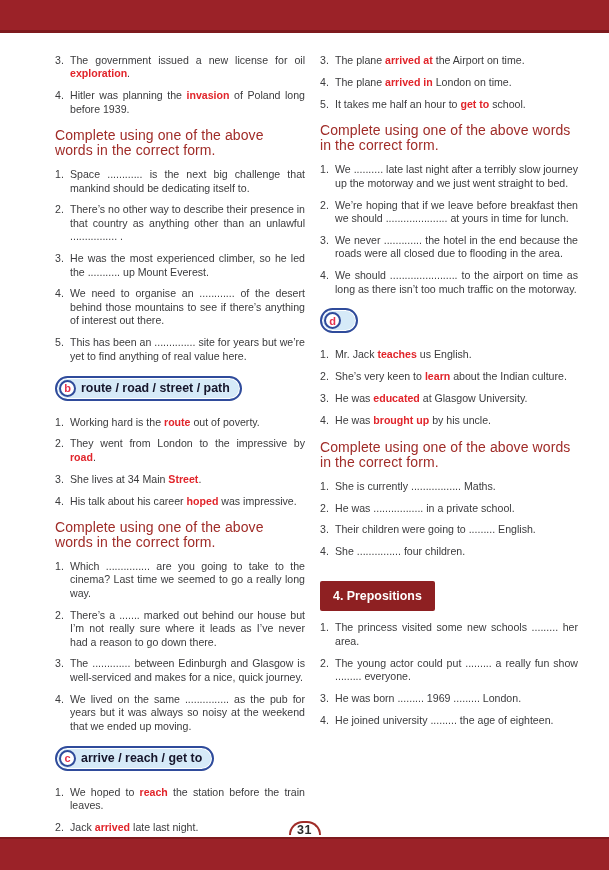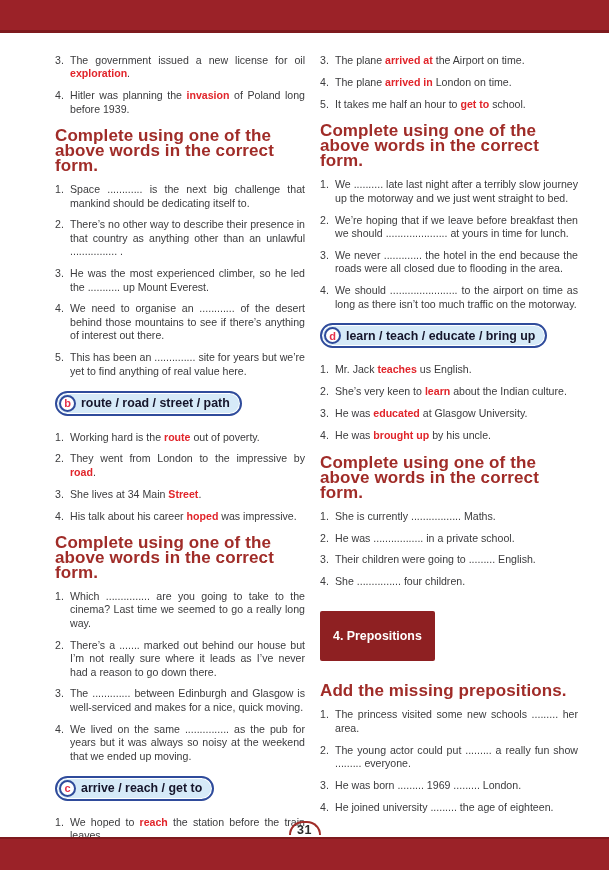--- a/index.html
+++ b/index.html
@@ -47,22 +47,22 @@
     display:flex;
     margin-bottom:8.5px;
     font-size:10.6px;line-height:13.4px;
   }
   .num{flex:0 0 15px;font-weight:400;}
   .body{flex:1;text-align:justify;}
   .red-word{color:var(--word-red);font-weight:700;}
 
   .ex-heading{
     color:var(--heading-red);
-    font-weight:700;
-    font-size:17px;line-height:15px;
+    font-weight:400;
+    font-size:14px;line-height:15px;
     margin:12px 0 10px 0;
     letter-spacing:.1px;
   }
   .badge{
     display:inline-flex;align-items:center;
     background:var(--pill-bg);
     border:2px solid var(--pill-border);
     border-radius:14px;
     padding:2px 10px 2px 2px;
     margin:4px 0 15px 0;
@@ -81,21 +81,21 @@
   .badge-label{
     color:var(--pill-text);
     font-weight:700;font-size:12.4px;
     white-space:nowrap;
   }
   .section-box{
     display:inline-block;
     background:var(--box-red);
     color:#ffffff;
     font-weight:700;font-size:12.4px;
-    padding:18px 13px;
+    padding:8px 13px;
     border-radius:2px;
     margin:14px 0 10px 0;
   }
   .page-num-wrap{
     position:absolute;bottom:33px;left:0;right:0;
     display:flex;flex-direction:column;align-items:center;
   }
   .page-num-arc{
     width:32px;height:14px;
     border:2px solid var(--heading-red);
@@ -169,21 +169,21 @@
           <div class="item">
             <span class="num">1.</span>
             <span class="body"><span>Which ............... are you going to take to the cinema? Last time we seemed to go a really long way.</span></span>
           </div>
           <div class="item">
             <span class="num">2.</span>
             <span class="body"><span>There’s a ....... marked out behind our house but I’m not really sure where it leads as I’ve never had a reason to go down there.</span></span>
           </div>
           <div class="item">
             <span class="num">3.</span>
-            <span class="body"><span>The ............. between Edinburgh and Glasgow is well-serviced and makes for a nice, quick moving.</span></span>
+            <span class="body"><span>The ............. between Edinburgh and Glasgow is well-serviced and makes for a nice, quick journey.</span></span>
           </div>
           <div class="item">
             <span class="num">4.</span>
             <span class="body"><span>We lived on the same ............... as the pub for years but it was always so noisy at the weekend that we ended up moving.</span></span>
           </div>
         </div><div class="badge">
           <span class="badge-letter">c</span>
           <span class="badge-label">arrive / reach / get to</span>
         </div><div class="num-list">
           <div class="item">
@@ -220,21 +220,20 @@
           <div class="item">
             <span class="num">3.</span>
             <span class="body"><span>We never ............. the hotel in the end because the roads were all closed due to flooding in the area.</span></span>
           </div>
           <div class="item">
             <span class="num">4.</span>
             <span class="body"><span>We should ....................... to the airport on time as long as there isn’t too much traffic on the motorway.</span></span>
           </div>
         </div><div class="badge">
           <span class="badge-letter">d</span>
-          <span class="badge-label">learn / teach / educate / bring up</span>
         </div><div class="num-list">
           <div class="item">
             <span class="num">1.</span>
             <span class="body"><span>Mr. Jack </span><span class="red-word">teaches</span><span> us English.</span></span>
           </div>
           <div class="item">
             <span class="num">2.</span>
             <span class="body"><span>She’s very keen to </span><span class="red-word">learn</span><span> about the Indian culture.</span></span>
           </div>
           <div class="item">
@@ -255,21 +254,21 @@
             <span class="body"><span>He was ................. in a private school.</span></span>
           </div>
           <div class="item">
             <span class="num">3.</span>
             <span class="body"><span>Their children were going to ......... English.</span></span>
           </div>
           <div class="item">
             <span class="num">4.</span>
             <span class="body"><span>She ............... four children.</span></span>
           </div>
-        </div><div><div class="section-box">4. Prepositions</div></div><div class="ex-heading">Add the missing prepositions.</div><div class="num-list">
+        </div><div><div class="section-box">4. Prepositions</div></div><div class="num-list">
           <div class="item">
             <span class="num">1.</span>
             <span class="body"><span>The princess visited some new schools ......... her area.</span></span>
           </div>
           <div class="item">
             <span class="num">2.</span>
             <span class="body"><span>The young actor could put ......... a really fun show ......... everyone.</span></span>
           </div>
           <div class="item">
             <span class="num">3.</span>

